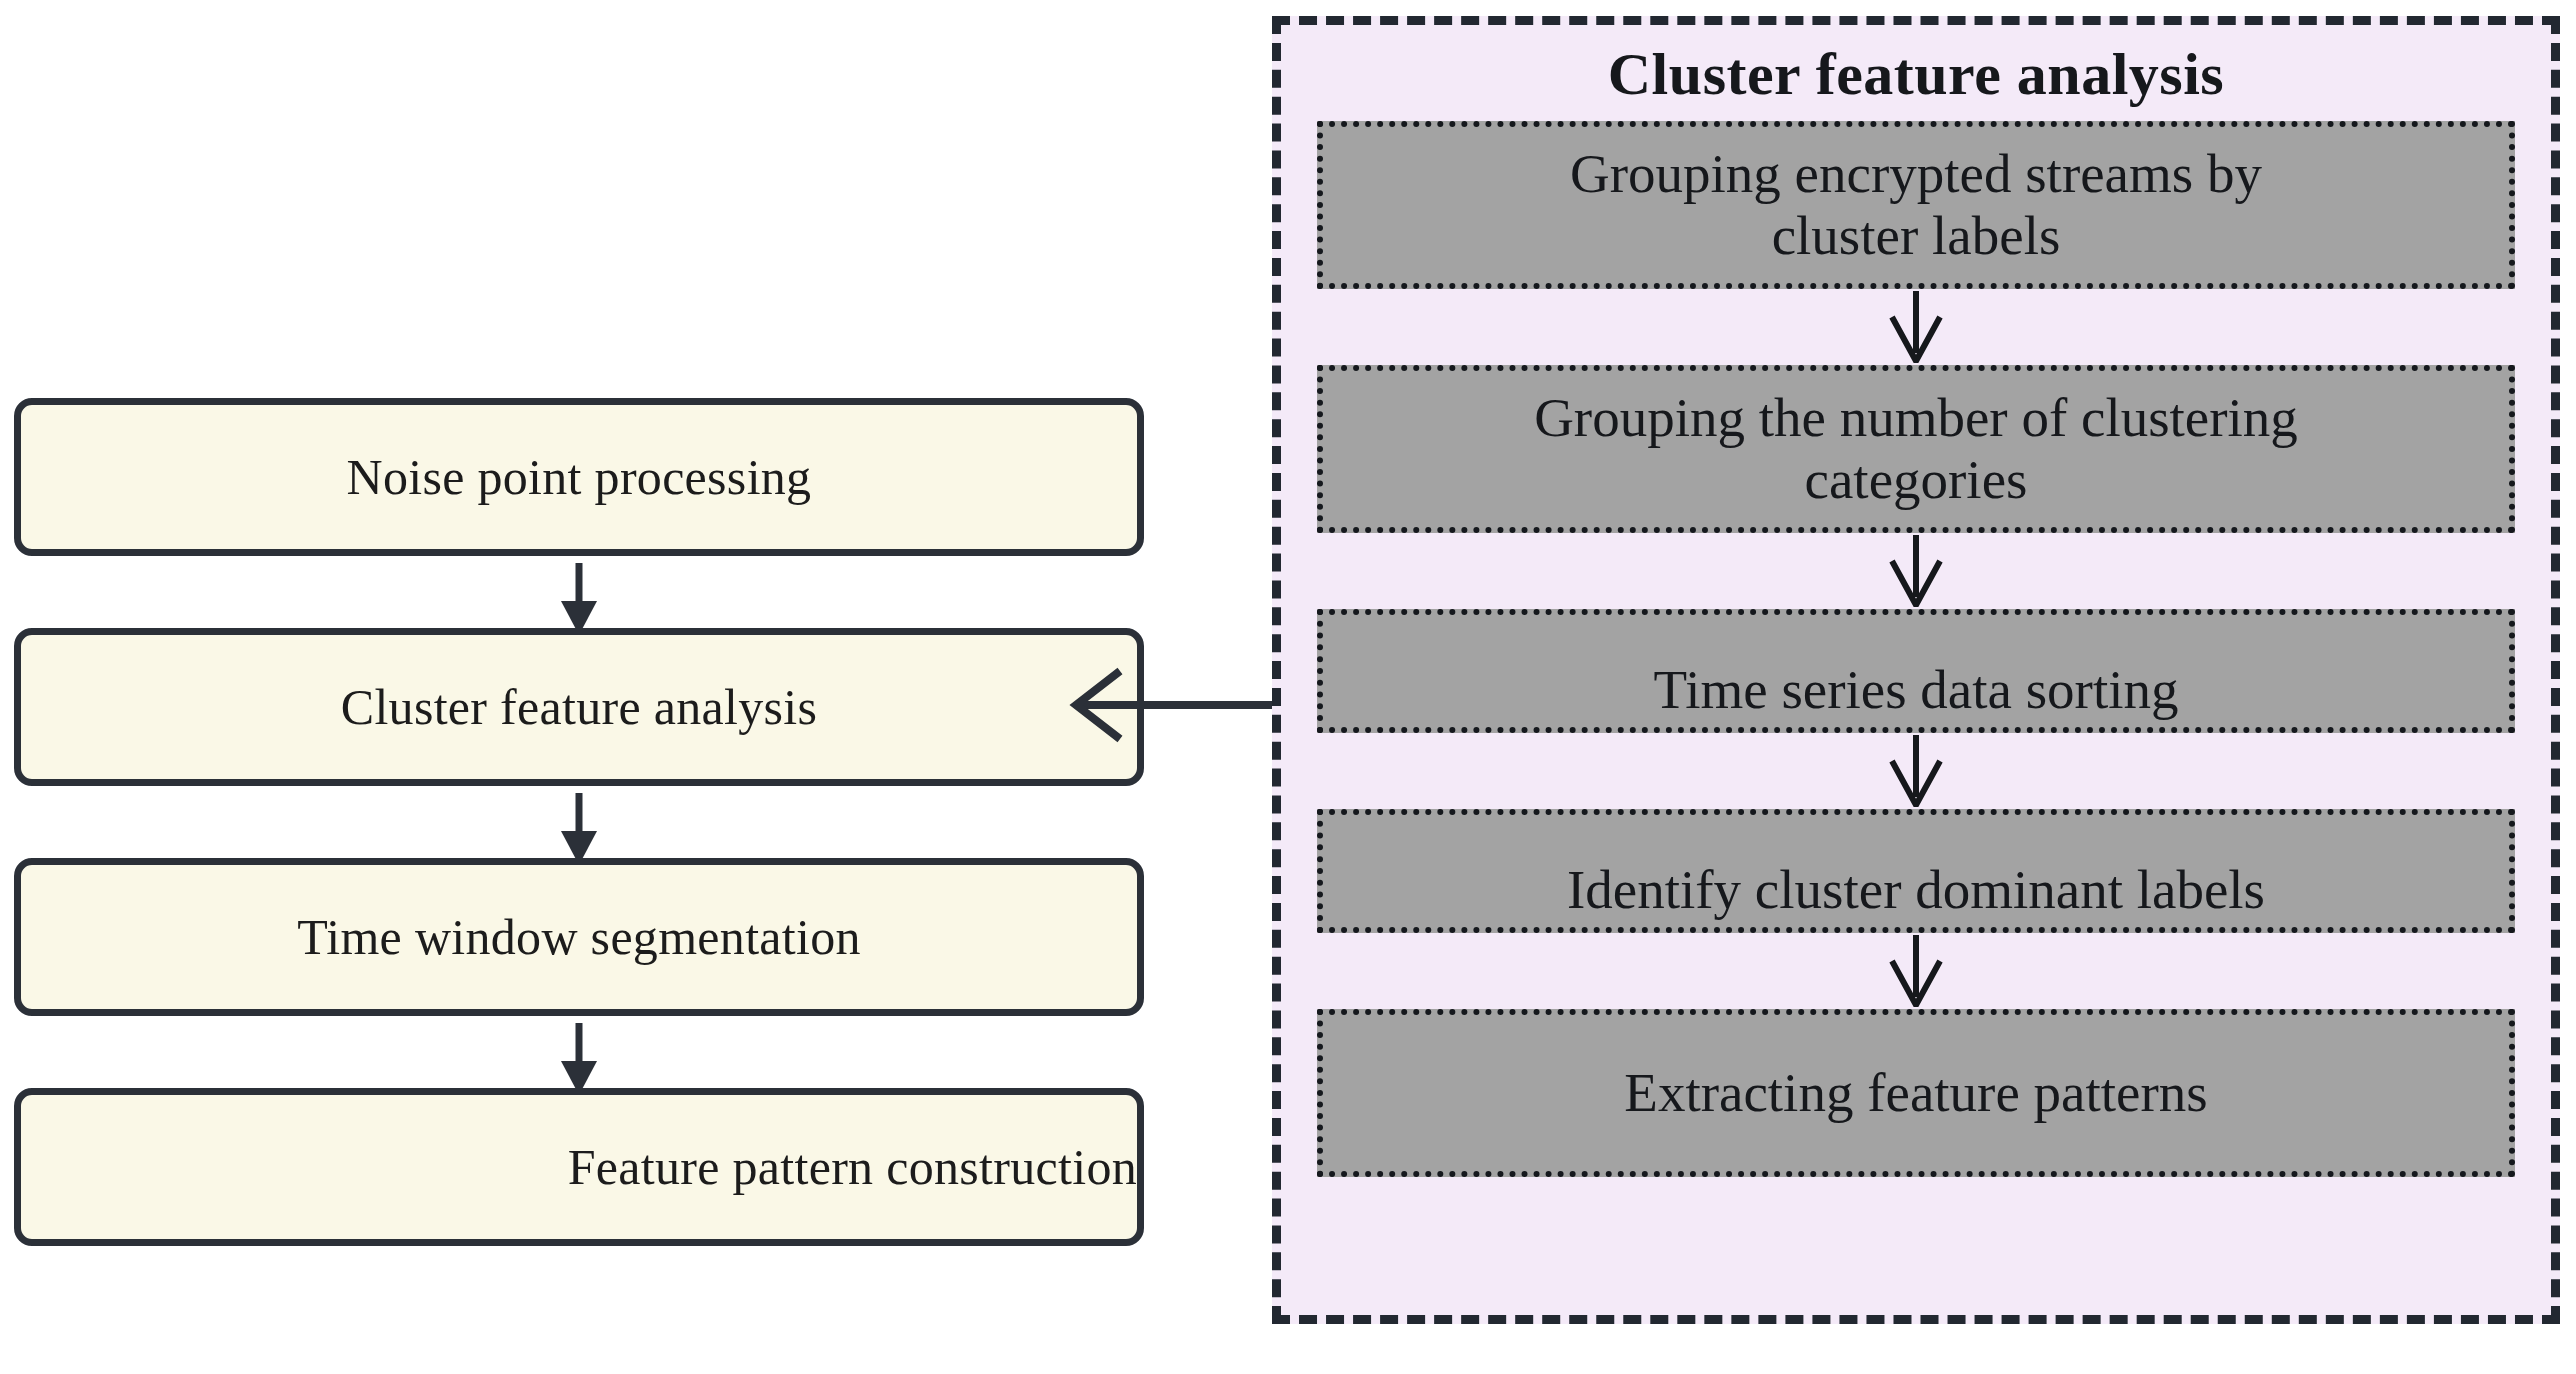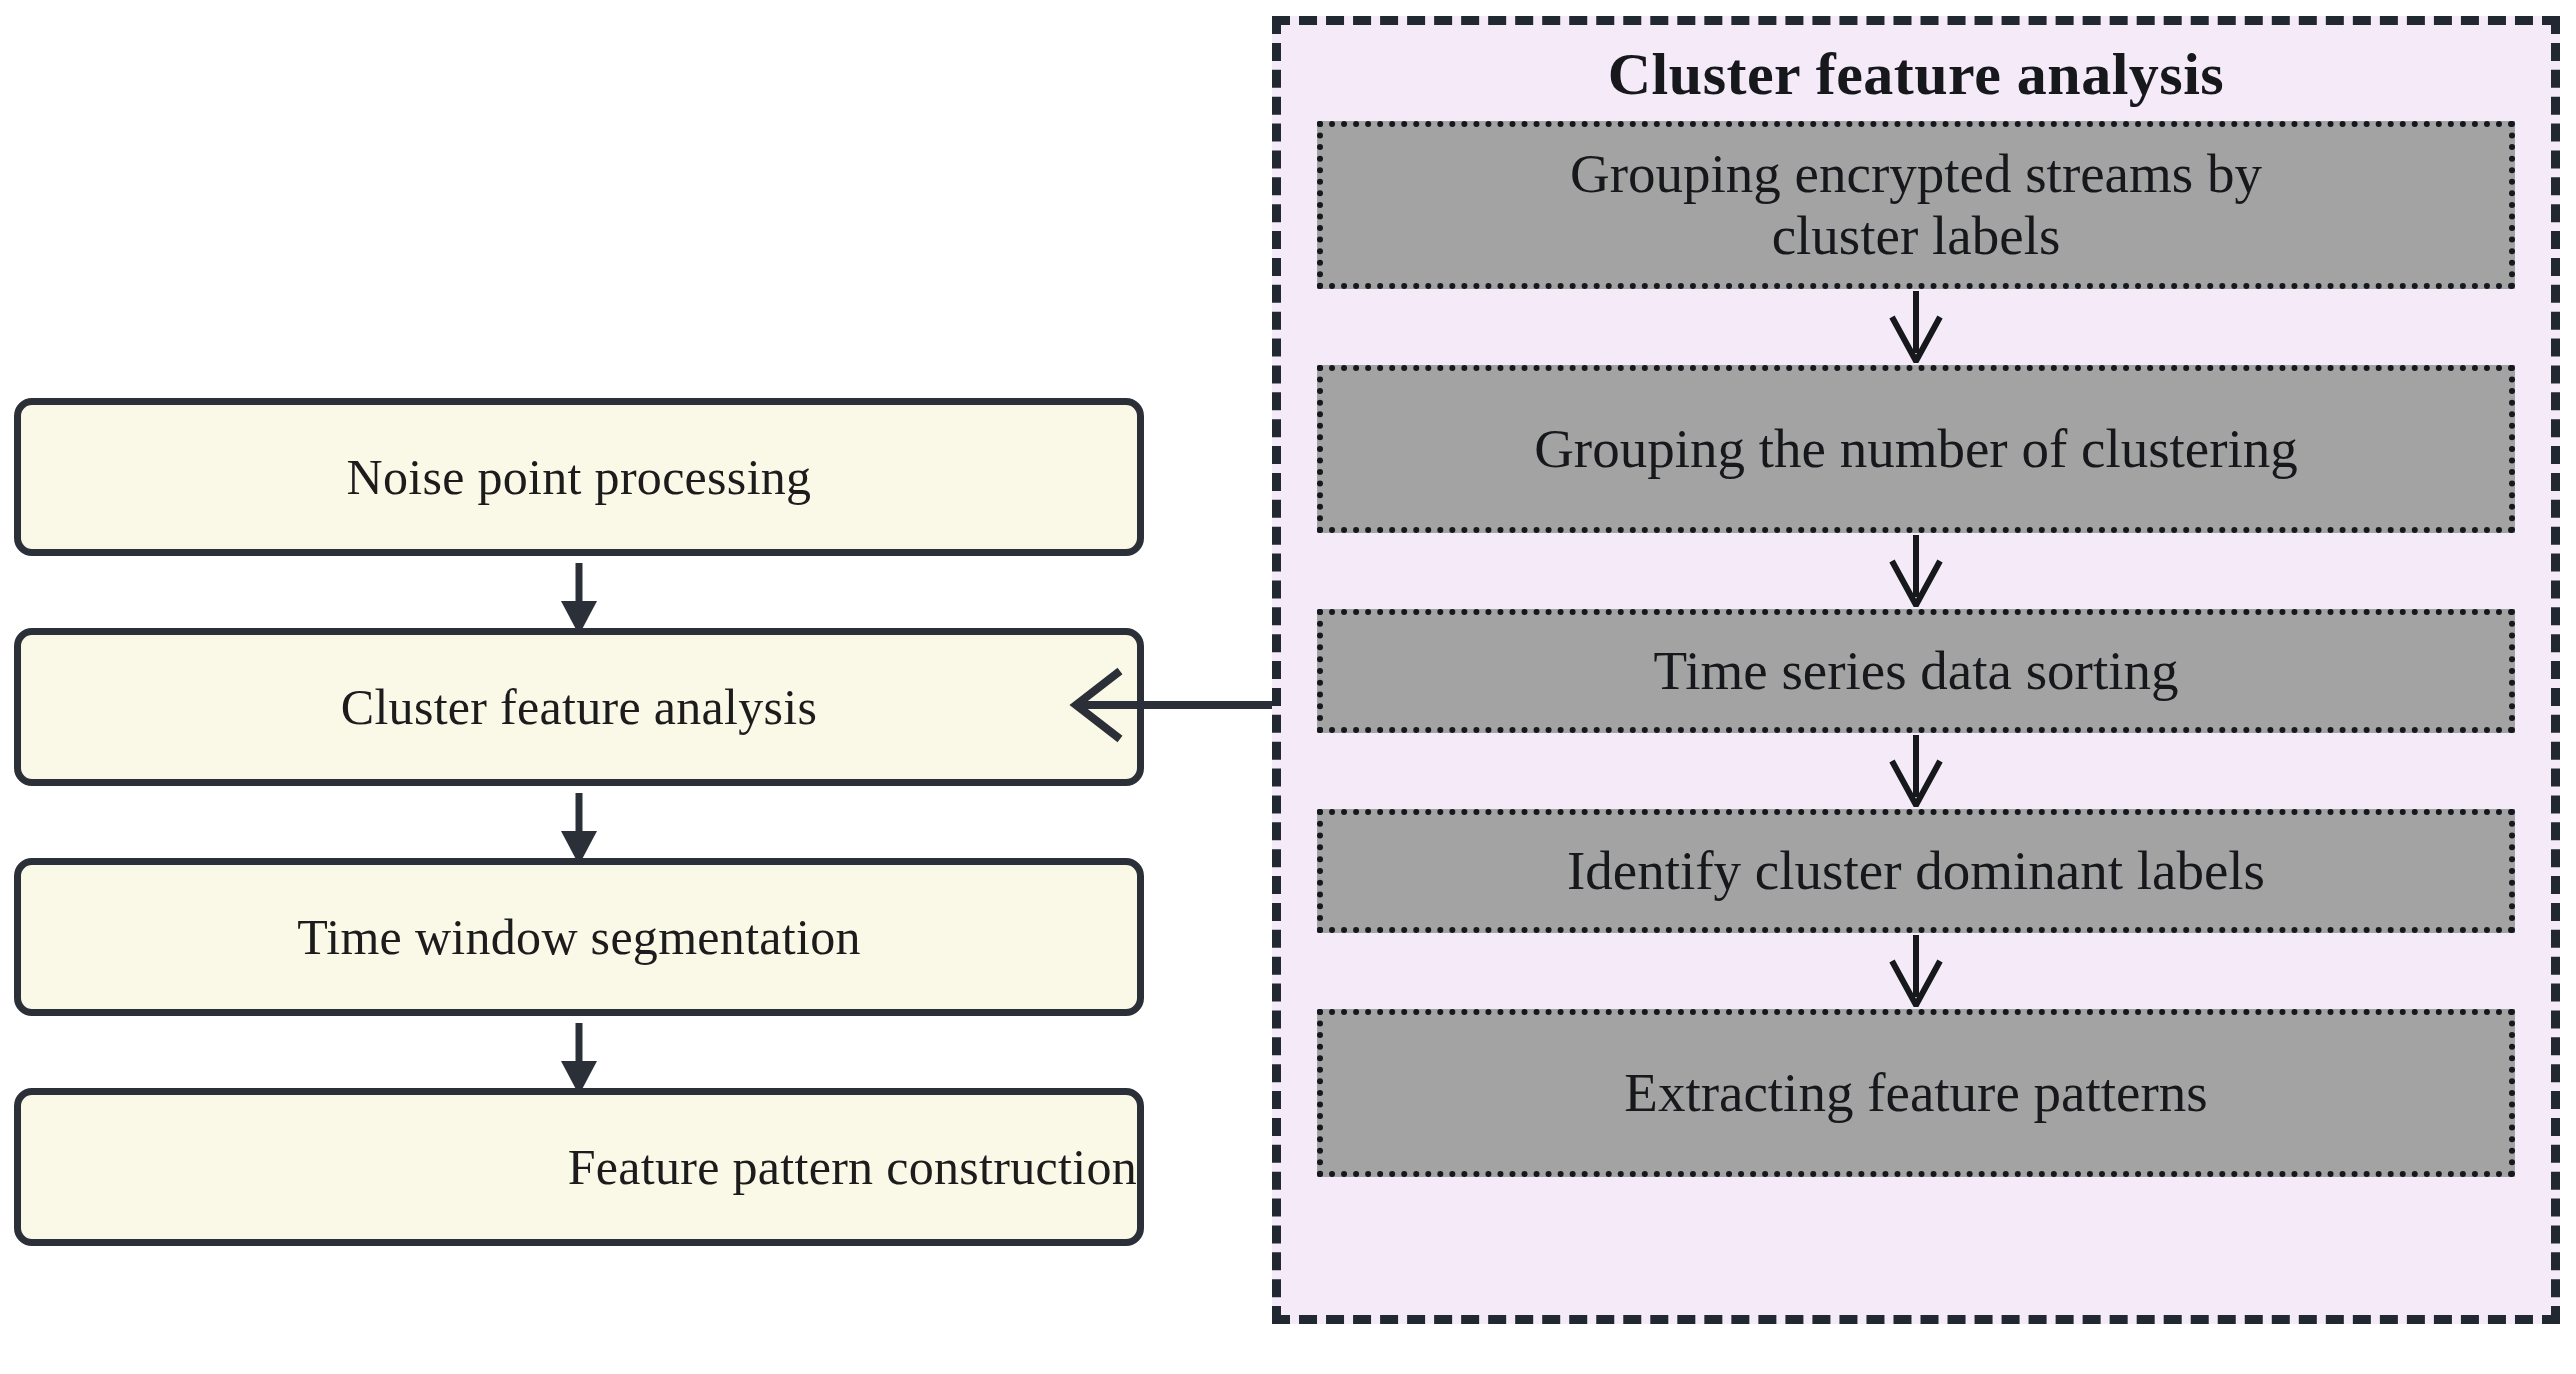--- a/index.html
+++ b/index.html
@@ -96,21 +96,21 @@
     width: 100%;
     background: #a3a3a3;
     border: 6px dotted #15181d;
     display: flex;
     align-items: center;
     justify-content: center;
     text-align: center;
     padding: 6px 14px;
   }
   .step-box.two-line { height: 168px; }
-  .step-box.one-line { height: 124px; }
+  .step-box.one-line { height: 124px; align-items: flex-end; }
 
   .step-label {
     font-size: 55px;
     color: #16181c;
     line-height: 1.12;
   }
 
   .arrow-gap {
     height: 76px;
     position: relative;
@@ -191,20 +191,21 @@
       <div class="arrow-gap">
         <svg class="v-arrow-open" viewBox="0 0 78 72" xmlns="http://www.w3.org/2000/svg">
           <line x1="39" y1="0" x2="39" y2="62" stroke="#16181c" stroke-width="6"></line>
           <polyline points="15,26 39,70 63,26" fill="none" stroke="#16181c" stroke-width="6" stroke-linecap="butt" stroke-linejoin="miter"></polyline>
         </svg>
       </div>
 
       <div class="step-box two-line">
         <div class="step-label">
           <div>Grouping the number of clustering</div>
+          <div>categories</div>
         </div>
       </div>
       <div class="arrow-gap">
         <svg class="v-arrow-open" viewBox="0 0 78 72" xmlns="http://www.w3.org/2000/svg">
           <line x1="39" y1="0" x2="39" y2="62" stroke="#16181c" stroke-width="6"></line>
           <polyline points="15,26 39,70 63,26" fill="none" stroke="#16181c" stroke-width="6" stroke-linecap="butt" stroke-linejoin="miter"></polyline>
         </svg>
       </div>
 
       <div class="step-box one-line">

